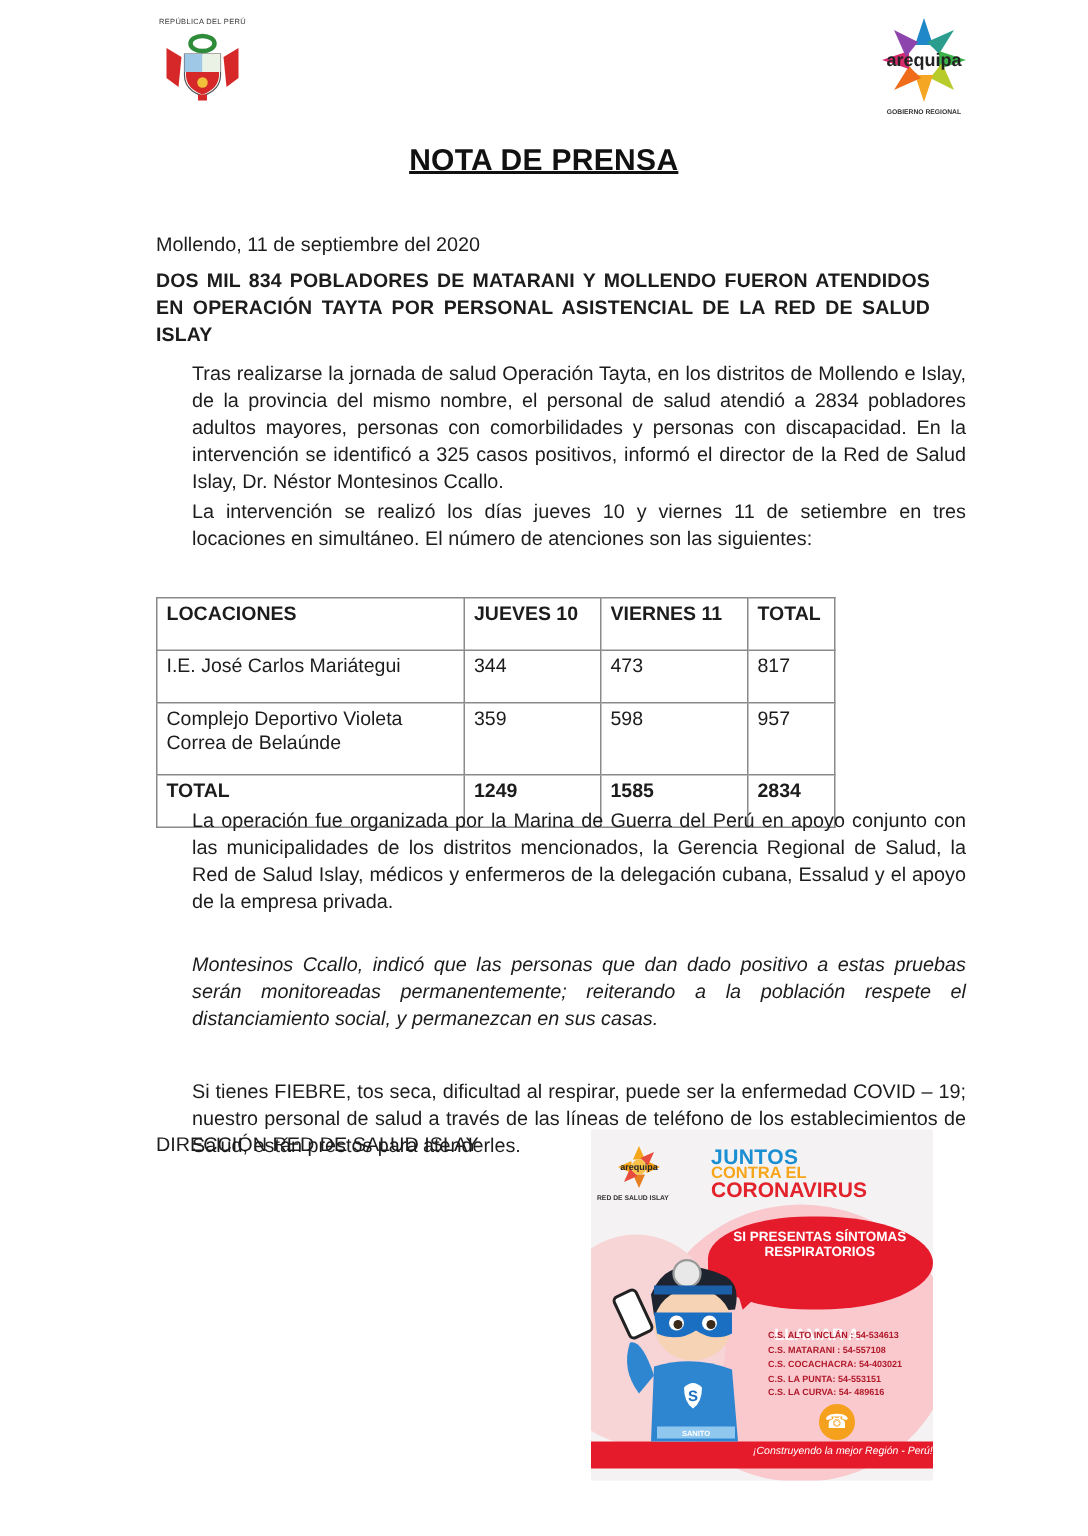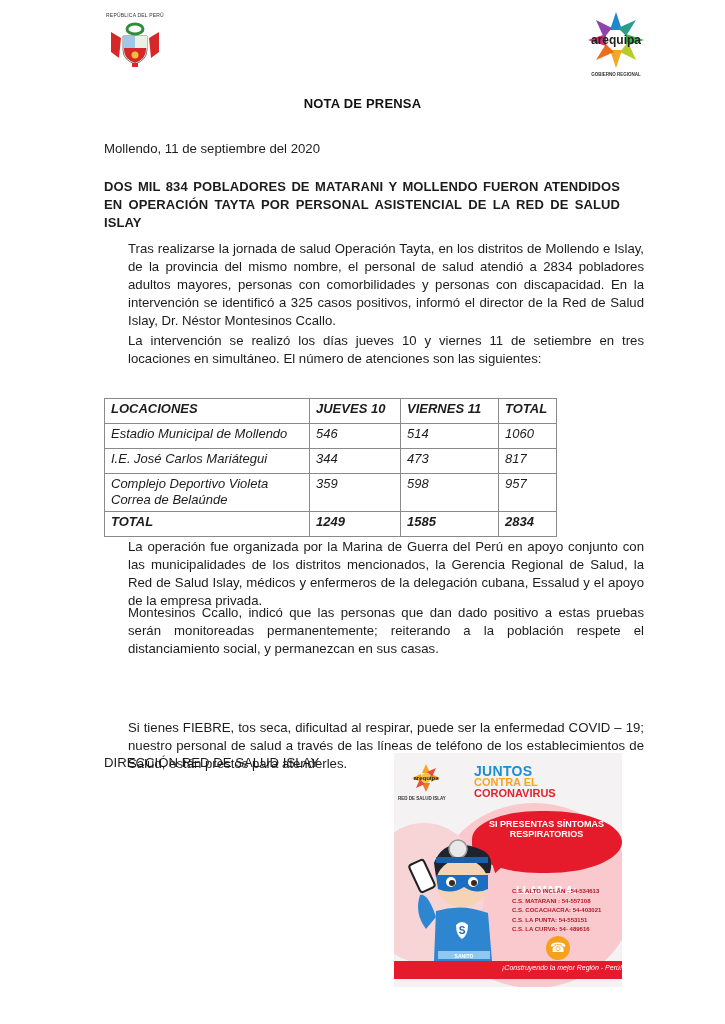--- a/index.html
+++ b/index.html
@@ -9,46 +9,46 @@
 
   
   #peru-logo { left: 105px; top: 12px; width: 60px; height: 56px; }
   #peru-logo .caption { position: absolute; left: -2px; top: 0; width: 64px; text-align: center;
                         font-size: 5px; letter-spacing: 0.2px; color: #333; }
   #aqp-logo { left: 580px; top: 10px; width: 72px; height: 70px; }
   #aqp-logo .caption { position: absolute; left: 0; top: 62px; width: 72px; text-align: center;
                        font-size: 4.5px; color: #333; font-weight: bold; }
 
   
-  #doc-title { left: 0; width: 725px; top: 96px; text-align: center; font-size: 13px;
-               font-weight: bold; color: #111; letter-spacing: 0.2px; }
+  #doc-title { left: 0; width: 725px; top: 96px; text-align: center; font-size: 20px;
+               font-weight: bold; color: #111; letter-spacing: 0.2px; text-decoration: underline; }
 
   .text { left: 104px; width: 516px; font-size: 13.2px; line-height: 18px; color: #1c1c1c; }
   .justify { text-align: justify; text-align-last: left; margin-left: 24px; }
-  #dateline { top: 140px; }
+  #dateline { top: 154px; }
   #headline { top: 178px; font-weight: bold; font-size: 13px; line-height: 18px; text-align: justify; text-align-last: left; letter-spacing: 0.1px; }
   #para1 { top: 240px; }
   #para2 { top: 332px; }
 
   
   #atenciones-table { position: absolute; left: 104px; top: 398px; border-collapse: collapse;
                       font-size: 13px; color: #1c1c1c; }
-  #atenciones-table td, #atenciones-table th { border: 1px solid #8a8a8a; padding: 2px 6px 3px 6px;
-                      vertical-align: top; line-height: 16px; font-style: italic; }
+  #atenciones-table td, #atenciones-table th { border: 1px solid #8a8a8a; padding: 2px 6px 13px 6px;
+                      vertical-align: top; line-height: 16px; }
   #atenciones-table th { font-weight: bold; text-align: left; height: 19px; }
   #atenciones-table th.num, #atenciones-table td.num { text-align: left; }
   #atenciones-table .c0 { width: 192px; }
   #atenciones-table .c1 { width: 78px; }
   #atenciones-table .c2 { width: 85px; }
   #atenciones-table .c3 { width: 45px; }
   #atenciones-table tr.row td { height: 19px; }
   #atenciones-table tr.total td { font-weight: bold; height: 19px; }
 
   #para3 { top: 538px; }
-  #para4 { top: 604px; }
+  #para4 { top: 634px; font-style: italic; }
   #para5 { top: 719px; }
   #signature { top: 754px; }
 
   
   #poster { left: 394px; top: 753px; width: 228px; height: 234px; background: #f4f2f3;
             overflow: hidden; }
   .blob1 { position: absolute; left: 40px; top: 50px; width: 200px; height: 185px; border-radius: 50%;
            background: #f9c9cd; }
   .blob2 { position: absolute; left: -30px; top: 70px; width: 120px; height: 140px; border-radius: 50%;
            background: #f7d4d6; }
@@ -56,21 +56,21 @@
             border-radius: 45% 50% 50% 45%; }
   .bubble-tail { position: absolute; left: 92px; top: 104px; width: 0; height: 0;
                  border-left: 12px solid transparent; border-right: 8px solid transparent;
                  border-top: 16px solid #e51a2a; transform: rotate(20deg); }
   .bubble-text { position: absolute; left: 80px; top: 66px; width: 145px; text-align: center;
                  color: #fff; font-weight: bold; font-size: 9px; line-height: 10px; }
   .bubble-text .big { font-size: 11px; line-height: 13px; margin-top: 45px; }
   .juntos { position: absolute; left: 80px; top: 13px; font-weight: bold; line-height: 11px; }
   .juntos .l1 { color: #1b8fd2; font-size: 14px; display: block; letter-spacing: 0.3px; }
   .juntos .l2 { color: #f6a61b; font-size: 11px; display: block; }
-  .juntos .l3 { color: #e3232c; font-size: 11px; display: block; }
+  .juntos .l3 { color: #e3232c; font-size: 14px; display: block; }
   .mini-logo { position: absolute; left: 12px; top: 10px; width: 40px; height: 30px; }
   .mini-caption { position: absolute; left: 4px; top: 43px; font-size: 4.5px; font-weight: bold; color: #333; }
   .contacts { position: absolute; left: 118px; top: 134px; font-size: 6px; line-height: 9.5px;
               color: #b0192a; font-weight: bold; }
   .phone-btn { position: absolute; left: 152px; top: 183px; width: 24px; height: 24px; border-radius: 50%;
                background: #f5a11d; color: #fff; font-size: 13px; line-height: 24px; text-align: center; }
   .footer-band { position: absolute; left: 0; top: 208px; width: 228px; height: 18px; background: #e51a2a; }
   .footer-text { position: absolute; left: 108px; top: 211px; font-size: 7px; color: #fff; font-style: italic; }
   .hero { position: absolute; left: 12px; top: 80px; width: 100px; height: 148px; }
 </style>
@@ -123,26 +123,20 @@
   <thead>
     <tr>
       <th class="c0">LOCACIONES</th>
       <th class="c1 num">JUEVES 10</th>
       <th class="c2 num">VIERNES 11</th>
       <th class="c3 num">TOTAL</th>
     </tr>
   </thead>
   <tbody>
     <tr class="row">
-      <td>Estadio Municipal de Mollendo</td>
-      <td class="num">546</td>
-      <td class="num">514</td>
-      <td class="num">1060</td>
-    </tr>
-    <tr class="row">
       <td>I.E.  José Carlos Mariátegui</td>
       <td class="num">344</td>
       <td class="num">473</td>
       <td class="num">817</td>
     </tr>
     <tr class="row">
       <td style="width:192px;margin-top:16px;">Complejo Deportivo Violeta Correa de Belaúnde</td>
       <td class="num">359</td>
       <td class="num">598</td>
       <td class="num">957</td>

